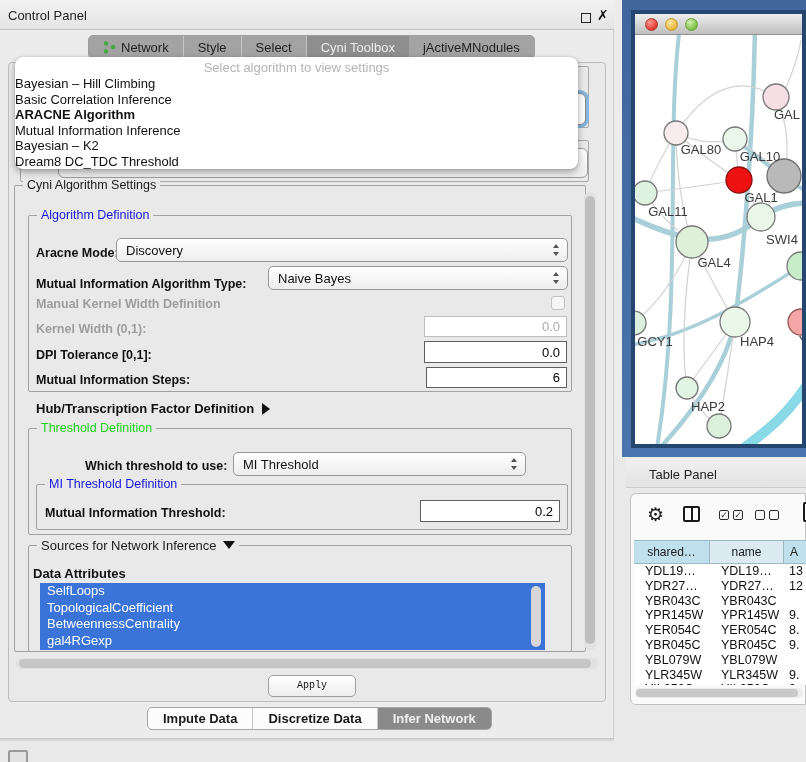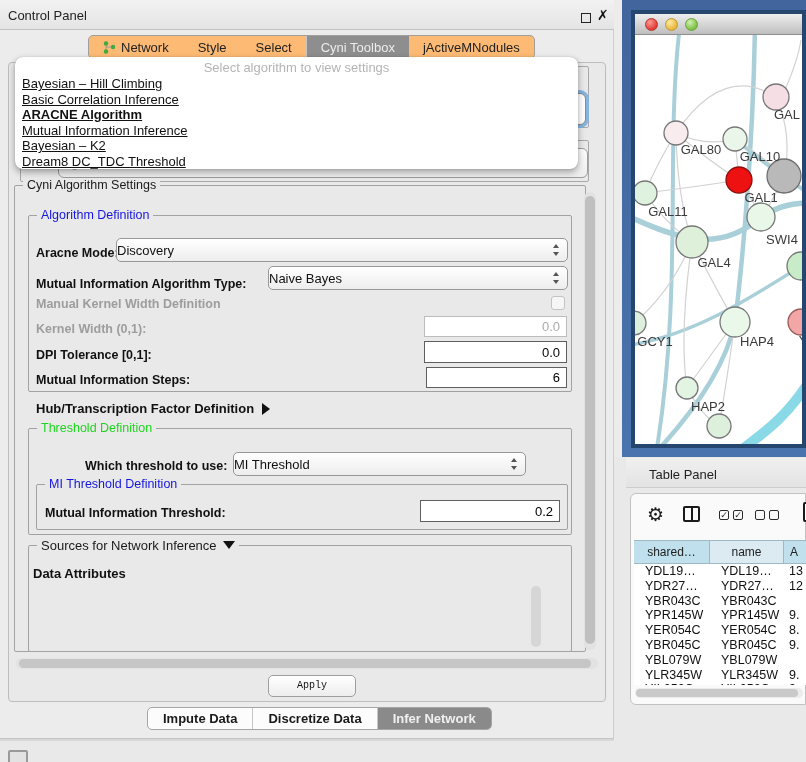--- a/index.html
+++ b/index.html
@@ -8,49 +8,49 @@
   .abs { position:absolute; }
 
   
   .control-panel { left:0; top:0; width:614px; height:740px; background:#ececec; border-right:1px solid #cfcfcf; }
   .cp-titlebar { left:0; top:0; width:614px; height:30px; background:linear-gradient(#f2f2f2,#e4e4e4); border-bottom:1px solid #c2c2c2; }
   .cp-title { left:8px; top:8px; font-size:13px; color:#222; }
   .float-icon { left:581px; top:13px; width:10px; height:10px; border:1.6px solid #222; background:transparent; }
   .close-icon { left:597px; top:7px; font-size:14px; font-weight:bold; color:#111; cursor:default; }
 
   
-  .tabstrip { left:88px; top:35px; height:24px; display:flex; border:1px solid #9e9e9e; border-radius:5px; background:#fdba74; overflow:hidden; }
+  .tabstrip { left:88px; top:35px; height:24px; display:flex; border:1px solid #9e9e9e; border-radius:5px; background:#a3a3a3; overflow:hidden; }
   .tab { display:flex; align-items:center; justify-content:center; padding:0 14px; font-size:13px; color:#222; border-right:1px solid #c6c6c6; white-space:nowrap; }
   .tab:last-child { border-right:none; }
   .tab.selected { background:#8e8e8e; color:#ececec; border-right:none; }
   .net-icon { width:13px; height:13px; margin-right:5px; }
 
   
   .cp-body { left:8px; top:62px; width:598px; height:640px; background:#e9e9e9; border:1px solid #bdbdbd; border-radius:4px; }
 
   
   .hidden-group1 { left:20px; top:66px; width:569px; height:62px; border:1px solid #a8a8a8; border-radius:2px; }
   .hidden-combo-focus { left:100px; top:93px; width:486px; height:32px; background:#fff; border:1px solid #8a8a8a; border-radius:6px; box-shadow:0 0 0 3px #85b4e0; }
   .hidden-group2 { left:20px; top:140px; width:569px; height:42px; border:1px solid #a8a8a8; border-radius:2px; }
   .hidden-combo2 { left:58px; top:148px; width:530px; height:30px; background:linear-gradient(#fdfdfd,#ededed); border:1px solid #9c9c9c; border-radius:6px; color:#9a9a9a; line-height:28px; padding-left:12px; font-size:13px; overflow:hidden; }
 
   
   .dropdown { left:15px; top:57px; width:563px; height:112px; background:#fff; border-radius:8px; box-shadow:0 3px 7px rgba(0,0,0,.35), 0 0 1px rgba(0,0,0,.3); z-index:20; padding-top:3px; }
   .dd-header { text-align:center; color:#b4b4b4; font-size:13px; height:16px; line-height:15px; }
-  .dd-item { height:15.5px; line-height:15.5px; padding-left:7px; font-size:13px; color:#111; white-space:nowrap;text-decoration:underline; }
+  .dd-item { height:15.5px; line-height:15.5px; font-size:13px; color:#111; white-space:nowrap; }
   .dd-item.bold { font-weight:bold; }
 
   
   .groupbox { border:1px solid #a2a2a2; border-radius:2px; background:#e9e9e9; }
   .gb-title { position:absolute; top:-8px; left:8px; background:#e9e9e9; padding:0 4px; font-size:12.5px; white-space:nowrap; }
   .blue { color:#1515dd; }
   .green { color:#1ed41e; }
   .lbl { position:absolute; font-size:12.5px; font-weight:bold; color:#111; white-space:nowrap; }
   .lbl.disabled { color:#9d9d9d; }
-  .combo { position:absolute; background:linear-gradient(#ffffff,#ededed); border:1px solid #989898; border-radius:5px; font-size:13px; color:#111; display:flex; align-items:center; }
+  .combo { position:absolute; background:linear-gradient(#ffffff,#ededed); border:1px solid #989898; border-radius:5px; font-size:13px; color:#111; padding-left:9px; display:flex; align-items:center; }
   .stepper { position:absolute; right:7px; top:50%; transform:translateY(-50%); width:7px; height:12px; }
   .stepper:before, .stepper:after { content:""; position:absolute; left:0; border-left:3.5px solid transparent; border-right:3.5px solid transparent; }
   .stepper:before { top:0; border-bottom:4.5px solid #555; }
   .stepper:after { bottom:0; border-top:4.5px solid #555; }
   .field { position:absolute; background:#fff; font-size:13px; text-align:right; padding-right:6px; display:flex; align-items:center; justify-content:flex-end; }
   .field.enabled { border:1.5px solid #5f5f5f; color:#000; }
   .field.disabled { border:1px solid #bdbdbd; color:#ababab; }
   .checkbox { position:absolute; width:14px; height:14px; border:1px solid #c3c3c3; border-radius:3px; background:#f6f6f6; }
   .arrow-right { display:inline-block; width:0; height:0; border-top:6px solid transparent; border-bottom:6px solid transparent; border-left:8px solid #111; margin-left:8px; vertical-align:-2px; }
   .arrow-down { display:inline-block; width:0; height:0; border-left:6px solid transparent; border-right:6px solid transparent; border-top:8px solid #111; margin-left:6px; vertical-align:1px; }
@@ -226,20 +226,27 @@
   <div class="abs groupbox" style="left:36px; top:484px; width:532px; height:46px;">
     <span class="gb-title blue">MI Threshold Definition</span>
   </div>
   <span class="lbl" style="left:45px; top:506px;">Mutual Information Threshold:</span>
   <div class="field enabled" style="left:420px; top:500px; width:140px; height:22px;">0.2</div>
 
   <div class="abs groupbox" style="left:28px; top:545px; width:544px; height:107px;">
     <span class="gb-title" style="font-size:13px;text-align:center;"><span>Sources for Network Inference</span><span class="arrow-down"></span></span>
   </div>
   <span class="lbl" style="left:33px; top:566px; font-size:13px;">Data Attributes</span>
+  <div class="srclist">
+
+  <div class="row"><span>SelfLoops</span></div>
+      <div class="row"><span>TopologicalCoefficient</span></div>
+      <div class="row"><span>BetweennessCentrality</span></div>
+      <div class="row"><span>gal4RGexp</span></div>
+    </div>
   <div class="abs srclist-scroll"></div>
 
   <div class="abs hscroll-track"></div>
   <div class="abs hscroll-thumb"></div>
 
   <div class="abs apply-btn">Apply</div>
 
   <div class="abs bottom-tabstrip">
 
       <div class="btab">

